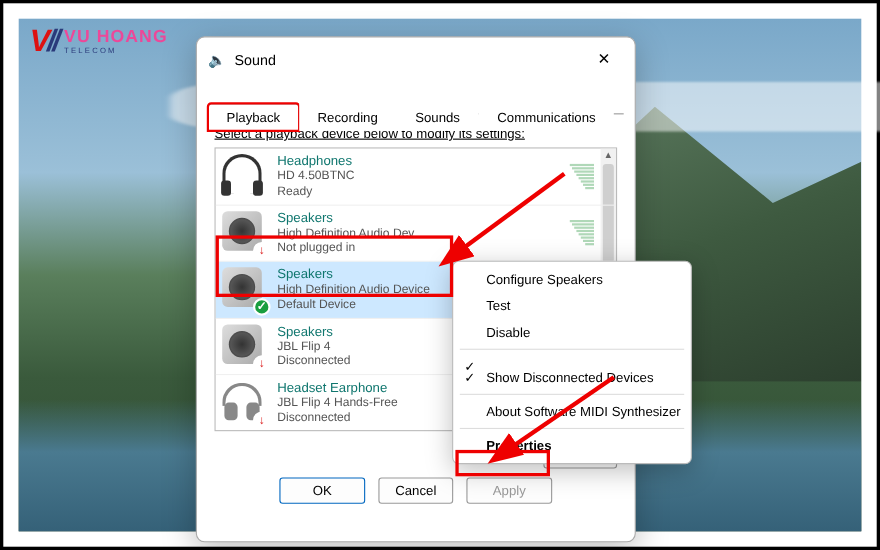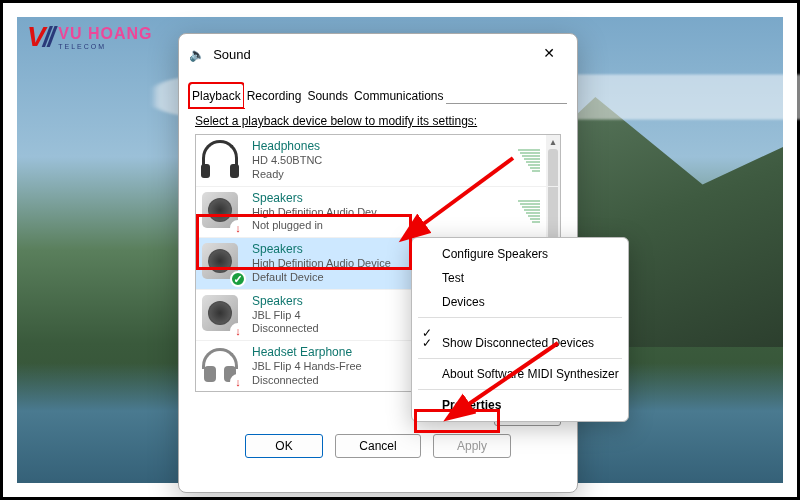--- a/index.html
+++ b/index.html
@@ -15,21 +15,21 @@
   .logo-text { margin-left:6px; }
   .logo-text .l1 { font-size:16px; font-weight:700; color:#ec4899; letter-spacing:1px; }
   .logo-text .l2 { font-size:7px; color:#2a3a7a; letter-spacing:2px; }
 
   .dialog { position:absolute; top:30px; left:175px; width:400px; height:460px; background:#fff; border:1px solid #aaa; border-radius:8px; box-shadow:0 8px 30px rgba(0,0,0,.25); z-index:5; }
   .titlebar { display:flex; align-items:center; padding:8px 10px; font-size:13px; }
   .titlebar .sp { margin-right:8px; }
   .title { flex:1; font-size:13px; }
   .closebtn { width:36px; height:24px; text-align:center; line-height:22px; border-radius:4px; font-size:14px; }
   .tabs { display:flex; gap:0; margin:4px 10px 0; border-bottom:1px solid #999; font-size:12px; position:relative; }
-  .tab { padding:5px 2px 4px; border:1px solid transparent; border-bottom:none; position:relative; top:5px; background:#fff; }
+  .tab { padding:5px 16px 4px; border:1px solid transparent; border-bottom:none; position:relative; top:16px; background:#fff; }
   .tab.sel { border-color:#999; border-bottom:1px solid #fff; border-radius:3px 3px 0 0; }
   .hl-red { outline:2px solid #e00; outline-offset:-1px; }
   .subtitle { font-size:12px; margin:10px 16px 6px;text-decoration:underline; }
   .listbox { margin:4px 16px 10px; border:1px solid #bbb; height:258px; overflow:hidden; position:relative; }
   .scroll { position:absolute; right:0; top:0; bottom:0; width:14px; background:#f1f1f1; }
   .scroll .up,.scroll .dn { height:14px; text-align:center; font-size:10px; color:#666; line-height:14px; }
   .scroll .thumb { position:absolute; top:14px; left:2px; right:2px; height:90px; background:#cfcfcf; border-radius:3px; }
   .dev { display:flex; align-items:center; padding:4px 6px; gap:10px; border-bottom:1px solid #f0f0f0; position:relative; min-height:50px; }
   .dev.sel { background:#cde8ff; }
   .dev .icon { width:40px; height:40px; position:relative; flex:0 0 40px; }
@@ -194,29 +194,29 @@
         </div>
       </div>
     </div>
 
     <div class="footerrow">
       <div style="flex:1"></div>
       <button class="btn">Set De</button>
     </div>
     <div class="actions">
       <button class="btn primary" style="width:78px">OK</button>
-      <button class="btn" style="width:86px">Cancel</button>
+      <button class="btn" style="width:68px">Cancel</button>
       <button class="btn" style="width:78px" disabled="">Apply</button>
     </div>
   </div>
 
   <div class="ctxmenu">
     <div class="mi">Configure Speakers</div>
     <div class="mi">Test</div>
-    <div class="mi">Devices</div>
+    <div class="mi">Disable</div>
     <div class="sep"></div>
     <div class="mi"><span class="chk">✓</span></div>
     <div class="mi"><span class="chk">✓</span><span>Show Disconnected Devices</span></div>
     <div class="sep"></div>
     <div class="mi">About Software MIDI Synthesizer</div>
     <div class="sep"></div>
     <div class="mi bold">Properties</div>
   </div>
 
   <div class="hl-box hl-dev"></div>

